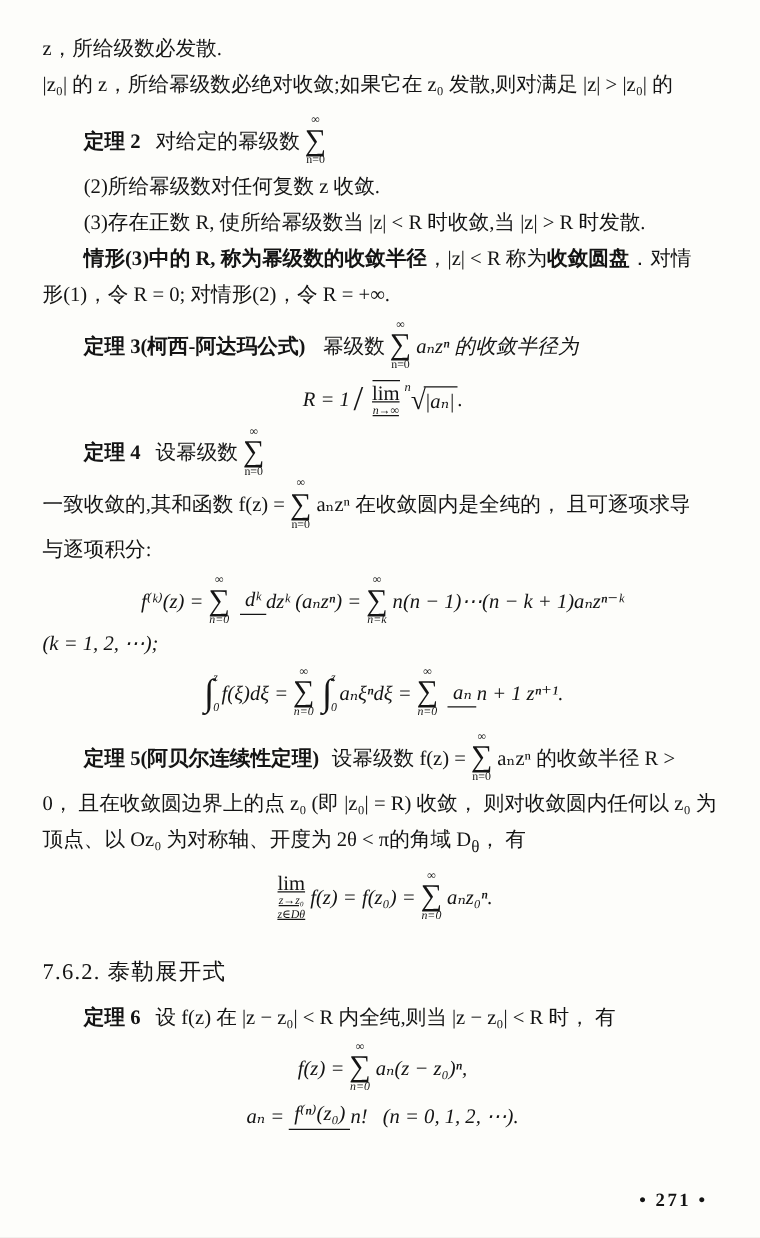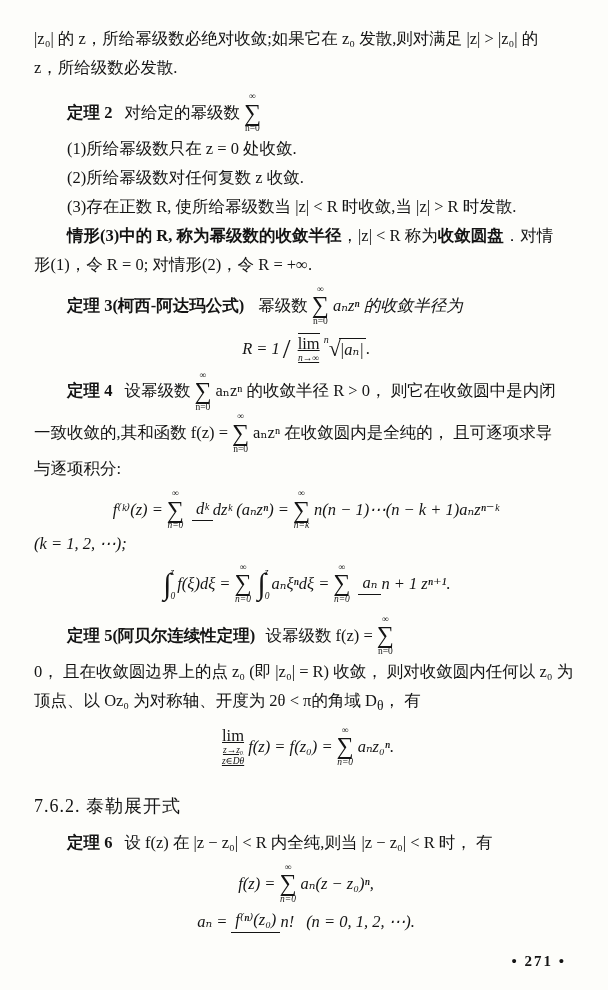--- a/index.html
+++ b/index.html
@@ -61,35 +61,34 @@
 
   .pageno{position:absolute;right:42px;bottom:20px;font-size:15px;
           font-weight:bold;letter-spacing:2px;}
 </style>
 </head>
 <body>
 
 <div class="page">
   <div class="content">
 
+    <div class="line">z，所给级数必发散.</div>
     <div class="line">|z₀| 的 z，所给幂级数必绝对收敛;如果它在 z₀ 发散,则对满足 |z| &gt; |z₀| 的</div>
-    <div class="line">z，所给级数必发散.</div>
 
     <div class="tline indent mt10">
       <span class="b">定理 2</span>
       <span style="width:12px"></span>
       <span>对给定的幂级数</span>
       <span class="sum">
         <span class="top">∞</span>
         <span class="sym">∑</span>
         <span class="bot">n=0</span>
       </span>
     </div>
 
-    <div class="line indent">(1)所给幂级数只在 z = 0 处收敛.</div>
     <div class="line indent">(2)所给幂级数对任何复数 z 收敛.</div>
     <div class="line indent">(3)存在正数 R, 使所给幂级数当 |z| &lt; R 时收敛,当 |z| &gt; R 时发散.</div>
 
     <div class="line indent"><span class="b">情形(3)中的 R, 称为幂级数的</span><span class="b">收敛半径</span><span>，|z| &lt; R 称为</span><span class="b">收敛圆盘</span><span>．对情</span></div>
     <div class="line">形(1)，令 R = 0; 对情形(2)，令 R = +∞.</div>
 
     <div class="tline indent mt6">
       <span class="b">定理 3(柯西-阿达玛公式)</span>
       <span style="width:14px"></span>
       <span>幂级数</span>
@@ -118,21 +117,20 @@
 
     <div class="tline indent mt6">
       <span class="b">定理 4</span>
       <span style="width:12px"></span>
       <span>设幂级数</span>
       <span class="sum">
         <span class="top">∞</span>
         <span class="sym">∑</span>
         <span class="bot">n=0</span>
       </span>
-      <span>aₙzⁿ 的收敛半径 R &gt; 0， 则它在收敛圆中是内闭</span>
     </div>
     <div class="tline">
       <span>一致收敛的,其和函数 f(z) =</span>
       <span class="sum">
         <span class="top">∞</span>
         <span class="sym">∑</span>
         <span class="bot">n=0</span>
       </span>
       <span>aₙzⁿ 在收敛圆内是全纯的， 且可逐项求导</span>
     </div>
@@ -195,20 +193,21 @@
 
     <div class="tline indent mt10">
       <span class="b">定理 5(阿贝尔连续性定理)</span>
       <span style="width:10px"></span>
       <span>设幂级数 f(z) =</span>
       <span class="sum">
         <span class="top">∞</span>
         <span class="sym">∑</span>
         <span class="bot">n=0</span>
       </span>
+      <span>aₙzⁿ 的收敛半径 R &gt;</span>
     </div>
     <div class="line">0， 且在收敛圆边界上的点 z₀ (即 |z₀| = R) 收敛， 则对收敛圆内任何以 z₀ 为</div>
     <div class="line"><span>顶点、以 Oz₀ 为对称轴、开度为 2θ &lt; π的角域 D</span><sub>θ</sub><span>， 有</span></div>
 
     <div class="formula mt6">
       <span class="limstack">
         <span class="limword">lim</span>
         <span class="lsub">z→z₀</span>
         <span class="lsub">z∈Dθ</span>
       </span>

